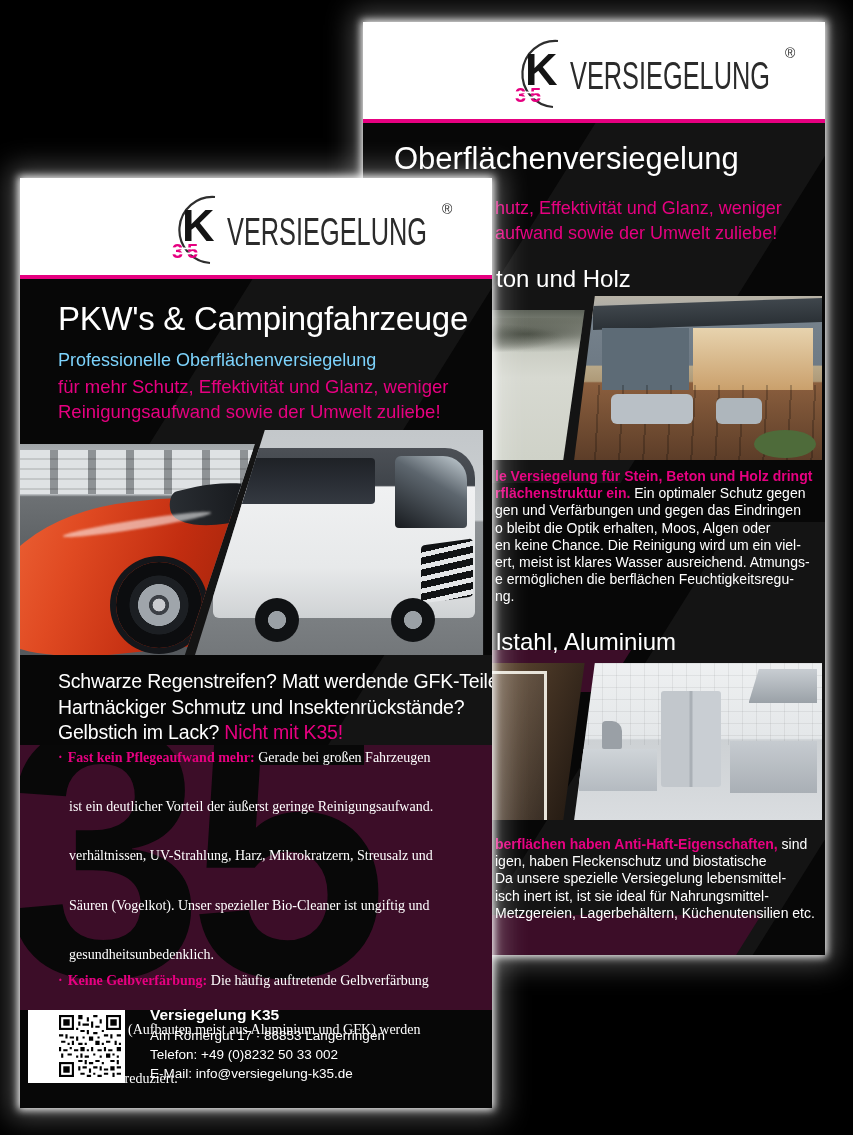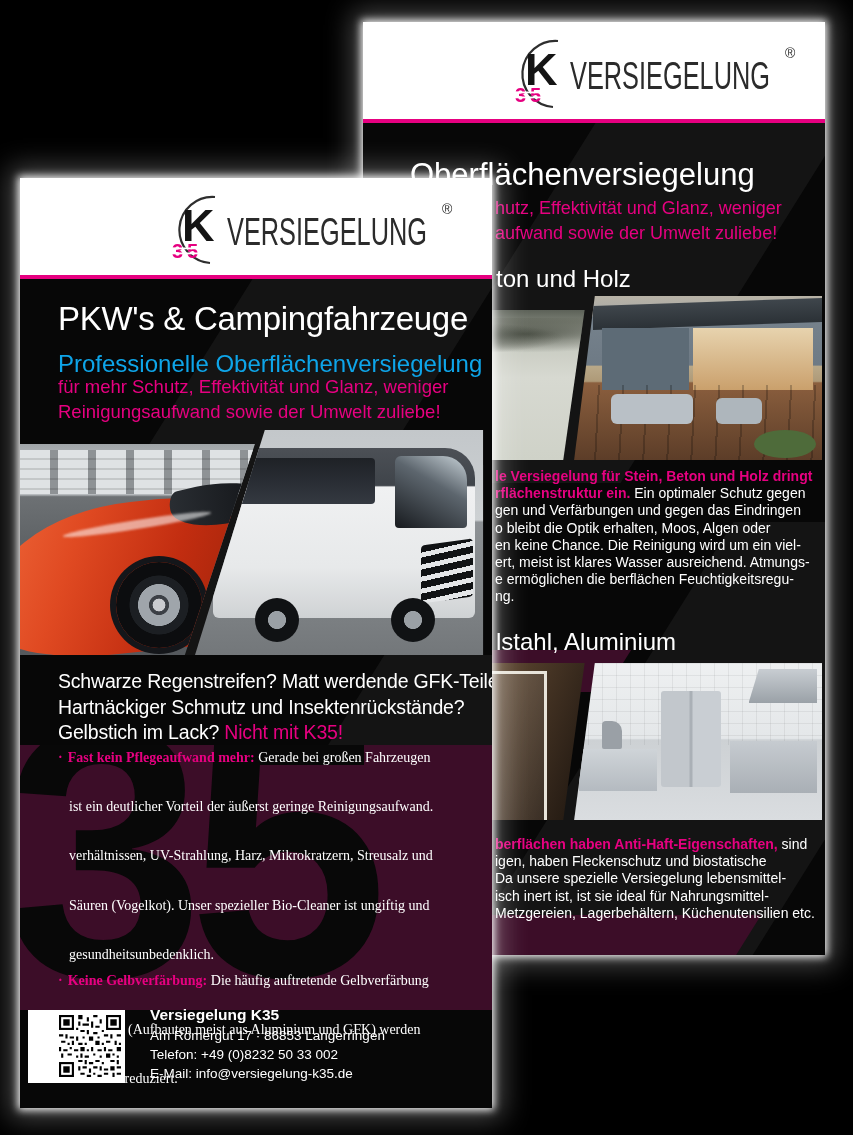--- a/index.html
+++ b/index.html
@@ -18,36 +18,36 @@
   .bs1{left:120px;top:101px;width:250px;height:360px;}
   .bs2{left:235px;top:500px;width:290px;height:433px;}
   .fs1{left:115px;top:101px;width:245px;height:376px;}
   .fs2{left:255px;top:477px;width:280px;height:350px;}
 
   .maroon{position:absolute;background:#3c0d28;transform:skewX(-32deg);}
   .m1{left:95px;top:628px;width:160px;height:42px;}
   .m2{left:95px;top:893px;width:290px;height:42px;}
 
   
-  .b-title{position:absolute;left:31px;top:119px;margin:16px;font-size:31px;font-weight:400;
+  .b-title{position:absolute;left:31px;top:119px;margin:0;font-size:31px;font-weight:400;
            color:#fff;white-space:nowrap;}
   .b-pink{position:absolute;left:132px;top:174px;color:#e60080;font-size:18px;
           line-height:25px;white-space:nowrap;}
   .b-h{position:absolute;margin:0;font-size:24px;font-weight:400;color:#fff;white-space:nowrap;}
   .b-h1{left:133px;top:243px;}
   .b-h2{left:133px;top:606px;}
   .p-block{position:absolute;left:132px;font-size:14px;line-height:17.2px;color:#fff;
            white-space:nowrap;}
   .pb1{top:446px;}
   .pb2{top:814px;}
   .plabel{color:#e60080;font-weight:bold;}
 
   .f-title{position:absolute;left:38px;top:122px;margin:0;font-size:33px;font-weight:400;
            letter-spacing:-.3px;color:#fff;white-space:nowrap;}
-  .f-sub{position:absolute;left:38px;top:172px;font-size:24px;color:#0ea5e9;white-space:nowrap;}
+  .f-sub{position:absolute;left:38px;top:172px;font-size:18px;color:#7dd3fc;white-space:nowrap;}
   .f-pink{position:absolute;left:38px;top:197px;font-size:18.5px;line-height:24.5px;
           color:#e60080;white-space:nowrap;}
   .questions{position:absolute;left:38px;top:491px;font-size:19.5px;line-height:25.6px;
              letter-spacing:-.2px;color:#fff;white-space:nowrap;}
   .q-pink{color:#e60080;}
 
   .maroon-band{position:absolute;left:0;top:567px;width:472px;height:265px;background:#3c0d28;
                overflow:hidden;}
   .wm35{position:absolute;left:-16px;top:-74px;font-size:360px;font-weight:bold;line-height:1;
         letter-spacing:-16px;color:#080808;}

